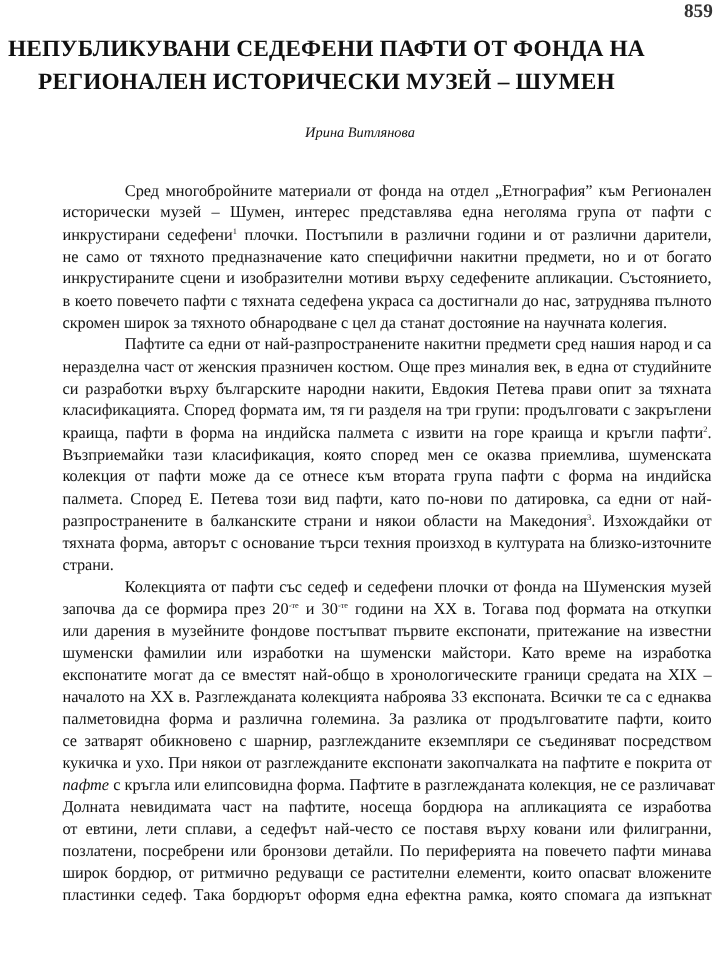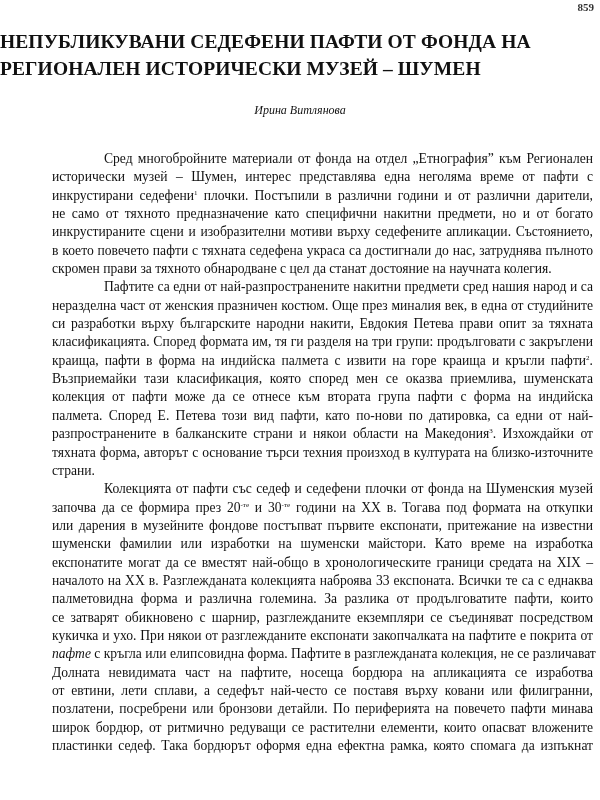--- a/index.html
+++ b/index.html
@@ -1,19 +1,19 @@
 <!DOCTYPE html>
 <html><head>
 <meta charset="utf-8">
 <style>
   html, body { margin: 0; padding: 0; background: #ffffff; }
   body { width: 600px; height: 800px; overflow: hidden; position: relative;
          font-family: "Liberation Serif", "DejaVu Serif", serif; color: #111; }
-  .page-num { position: absolute; top: 1px; right: 6px; font-size: 11px; font-weight: bold; color: #333; }
-  .title { position: absolute; top: 28px; left: 0; width: 544px; 
+  .page-num { position: absolute; top: 1px; right: 6px; font-size: 16px; font-weight: bold; color: #333; }
+  .title { position: absolute; top: 28px; left: 0; width: 544px; text-align: center;
            font-weight: bold; font-size: 19.5px; line-height: 27px; letter-spacing: 0.1px; }
   .author { position: absolute; top: 103px; left: 0; width: 600px; text-align: center;
             font-style: italic; font-size: 12px; }
   .body { position: absolute; top: 150px; left: 8px; width: 585px;
           font-size: 13.6px; line-height: 18.35px; }
   .line { display: block; text-align: justify; text-align-last: justify; white-space: nowrap; height: 18.35px; overflow: visible; margin-left: 44px; }
   .line.last { text-align-last: left; }
   .line.indent { padding-left: 52px; }
   sup { font-size: 7px; vertical-align: 5px; line-height: 0; }
   i { font-style: italic; }
@@ -25,26 +25,26 @@
 
 <div class="title">
   <div>НЕПУБЛИКУВАНИ СЕДЕФЕНИ ПАФТИ ОТ ФОНДА НА</div>
   <div>РЕГИОНАЛЕН ИСТОРИЧЕСКИ МУЗЕЙ – ШУМЕН</div>
 </div>
 
 <div class="author">Ирина Витлянова</div>
 
 <div class="body" id="body">
     <span class="line indent">Сред многобройните материали от фонда на отдел „Етнография” към Регионален</span>
-    <span class="line">исторически музей – Шумен, интерес представлява една неголяма време от пафти с</span>
+    <span class="line">исторически музей – Шумен, интерес представлява една неголяма група от пафти с</span>
     <span class="line"><span>инкрустирани седефени</span><sup>1</sup><span> плочки. Постъпили в различни години и от различни дарители,</span></span>
     <span class="line">не само от тяхното предназначение като специфични накитни предмети, но и от богато</span>
     <span class="line">инкрустираните сцени и изобразителни мотиви върху седефените апликации. Състоянието,</span>
     <span class="line">в което повечето пафти с тяхната седефена украса са достигнали до нас, затруднява пълното</span>
-    <span class="line last">скромен прави за тяхното обнародване с цел да станат достояние на научната колегия.</span>
+    <span class="line last">скромен широк за тяхното обнародване с цел да станат достояние на научната колегия.</span>
     <span class="line indent">Пафтите са едни от най-разпространените накитни предмети сред нашия народ и са</span>
     <span class="line">неразделна част от женския празничен костюм. Още през миналия век, в една от студийните</span>
     <span class="line">си разработки върху българските народни накити, Евдокия Петева прави опит за тяхната</span>
     <span class="line">класификацията. Според формата им, тя ги разделя на три групи: продълговати с закръглени</span>
     <span class="line"><span>краища, пафти в форма на индийска палмета с извити на горе краища и кръгли пафти</span><sup>2</sup><span>.</span></span>
     <span class="line">Възприемайки тази класификация, която според мен се оказва приемлива, шуменската</span>
     <span class="line">колекция от пафти може да се отнесе към втората група пафти с форма на индийска</span>
     <span class="line">палмета. Според Е. Петева този вид пафти, като по-нови по датировка, са едни от най-</span>
     <span class="line"><span>разпространените в балканските страни и някои области на Македония</span><sup>3</sup><span>. Изхождайки от</span></span>
     <span class="line">тяхната форма, авторът с основание търси техния произход в културата на близко-източните</span>

